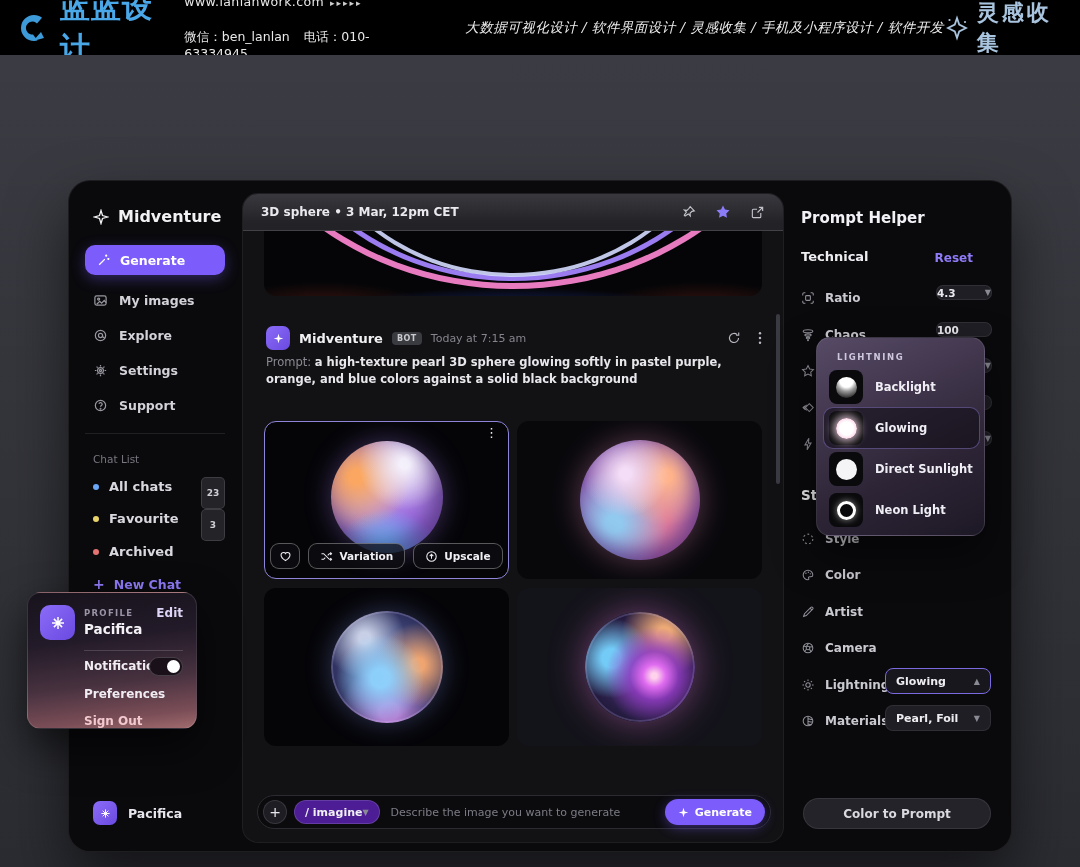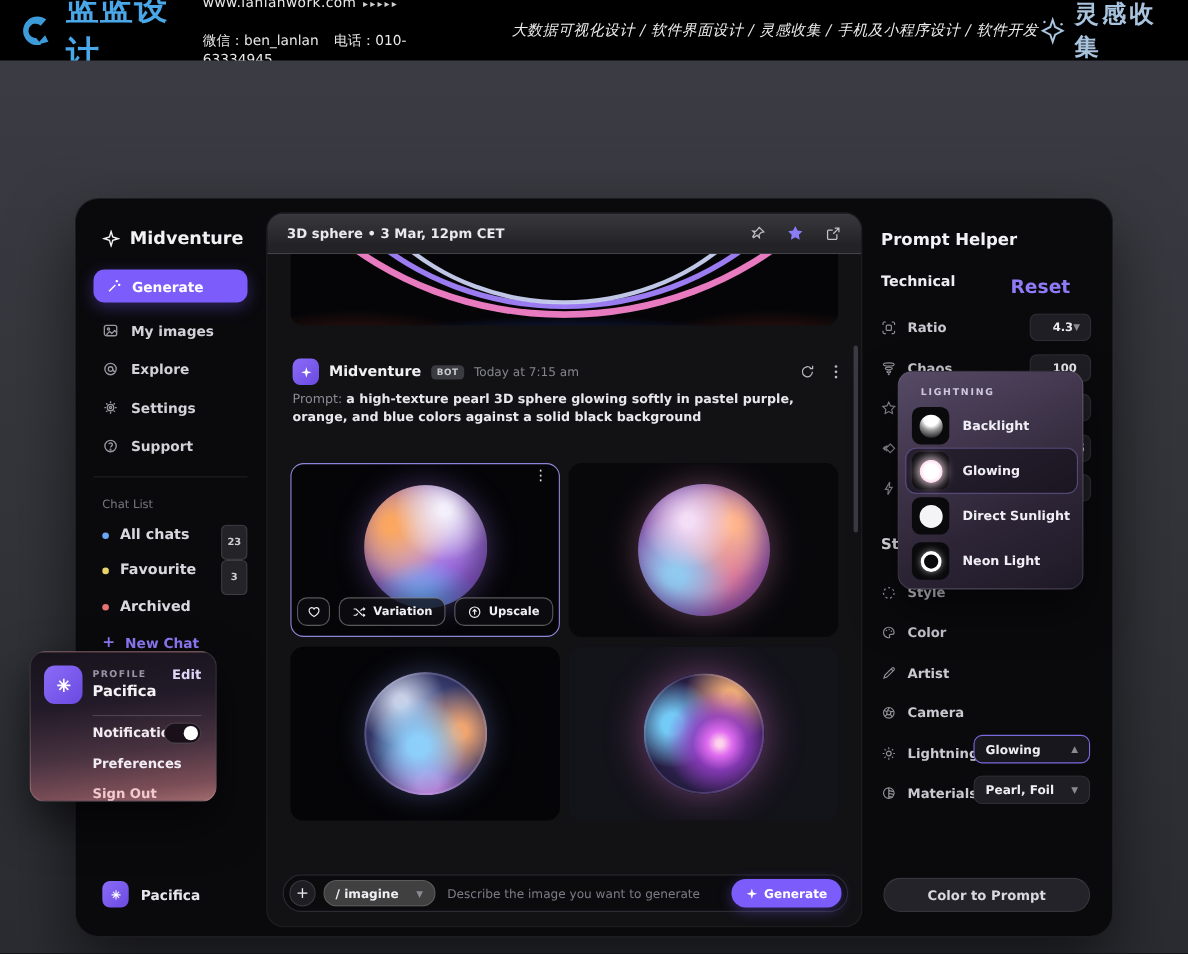--- a/index.html
+++ b/index.html
@@ -132,41 +132,41 @@
           radial-gradient(circle at 50% 50%, rgba(86,64,138,.95) 0%, rgba(26,20,48,.98) 82%);
         box-shadow:0 0 36px rgba(230,120,220,.45), inset 0 0 0 2px rgba(210,190,255,.2); }
 
   .chat-scrollbar { position:absolute; right:3px; top:120px; width:4px; height:170px;
                     background:#3a3a43; border-radius:2px; }
 
   .input-bar { position:absolute; left:14px; top:601px; width:514px; height:34px; border-radius:17px;
                background:#0b0b0e; border:1px solid #2b2b31; display:flex; align-items:center; padding:0 5px 0 5px; }
   .plus-btn { width:24px; height:24px; border-radius:50%; background:#1d1d23; border:1px solid rgba(255,255,255,.12);
               color:#e8e8ee; font-size:14px; display:flex; align-items:center; justify-content:center; }
-  .imagine-pill { margin-left:7px; height:24px; border-radius:12px; background:#404040;
+  .imagine-pill { margin-left:7px; height:24px; border-radius:12px; background:#4c1d95;
                   border:1px solid rgba(255,255,255,.14); color:#f0f0f4; font-size:11px; font-weight:bold;
-                  display:flex; align-items:center; gap:16px; padding:0 10px; }
+                  display:flex; align-items:center; gap:0; padding:0 10px; }
   .chev { color:#8a8a94; font-size:8px; }
   .msg-input { margin-left:11px; flex:1; background:transparent; border:none; outline:none;
                color:#e6e6ea; font-size:11px; font-family:inherit; }
   .msg-input::placeholder { color:#7c7c86; }
   .gen-btn { height:26px; border-radius:13px; background:#7c5cfa; color:#fff; font-size:11px; font-weight:bold;
              display:flex; align-items:center; gap:6px; padding:0 13px; box-shadow:0 3px 12px rgba(124,92,250,.4); }
 
   
   .rpanel { position:absolute; left:716px; top:0; width:228px; height:672px; }
   .rp-title { position:absolute; left:16px; top:28px; color:#f2f2f6; font-size:15px; font-weight:bold; }
   .rp-sec { position:absolute; left:16px; color:#eeeef2; font-size:13px; font-weight:bold; }
-  .rp-reset { position:absolute; right:40px; top:70px; color:#8f7bf8; font-size:17px; font-weight:bold; }
+  .rp-reset { position:absolute; right:40px; top:70px; color:#8f7bf8; font-size:12px; font-weight:bold; }
   .rp-row { position:absolute; left:16px; display:flex; align-items:center; gap:10px;
             color:#c9c9d0; font-size:12px; font-weight:600; height:25px; }
-  .rp-ctrl { position:absolute; left:151px; width:56px; height:25px; border-radius:7px;
+  .rp-ctrl { position:absolute; left:151px; width:56px; height:15px; border-radius:7px;
              background:#1e1e24; border:1px solid rgba(255,255,255,.08);
              color:#e9e9ee; font-size:10.5px; font-weight:bold;
-             display:flex; align-items:center; padding:0 20px; }
+             display:flex; align-items:center; padding:0 0; }
   .rp-ctrl .chev { margin-left:auto; }
   .big-sel { position:absolute; left:100px; width:106px; height:26px; border-radius:8px;
              color:#eeeef2; font-size:11px; font-weight:bold; display:flex; align-items:center; padding:0 10px; }
   .sel-open { background:#17171d; border:1px solid #7a6ae0; }
   .sel-closed { background:#1e1e24; border:1px solid rgba(255,255,255,.08); }
   .apply-btn { position:absolute; left:18px; top:617px; width:188px; height:31px; border-radius:16px;
                background:#232329; border:1px solid rgba(255,255,255,.09); color:#d9d9df;
                font-size:12px; font-weight:600; display:flex; align-items:center; justify-content:center; }
 
   

